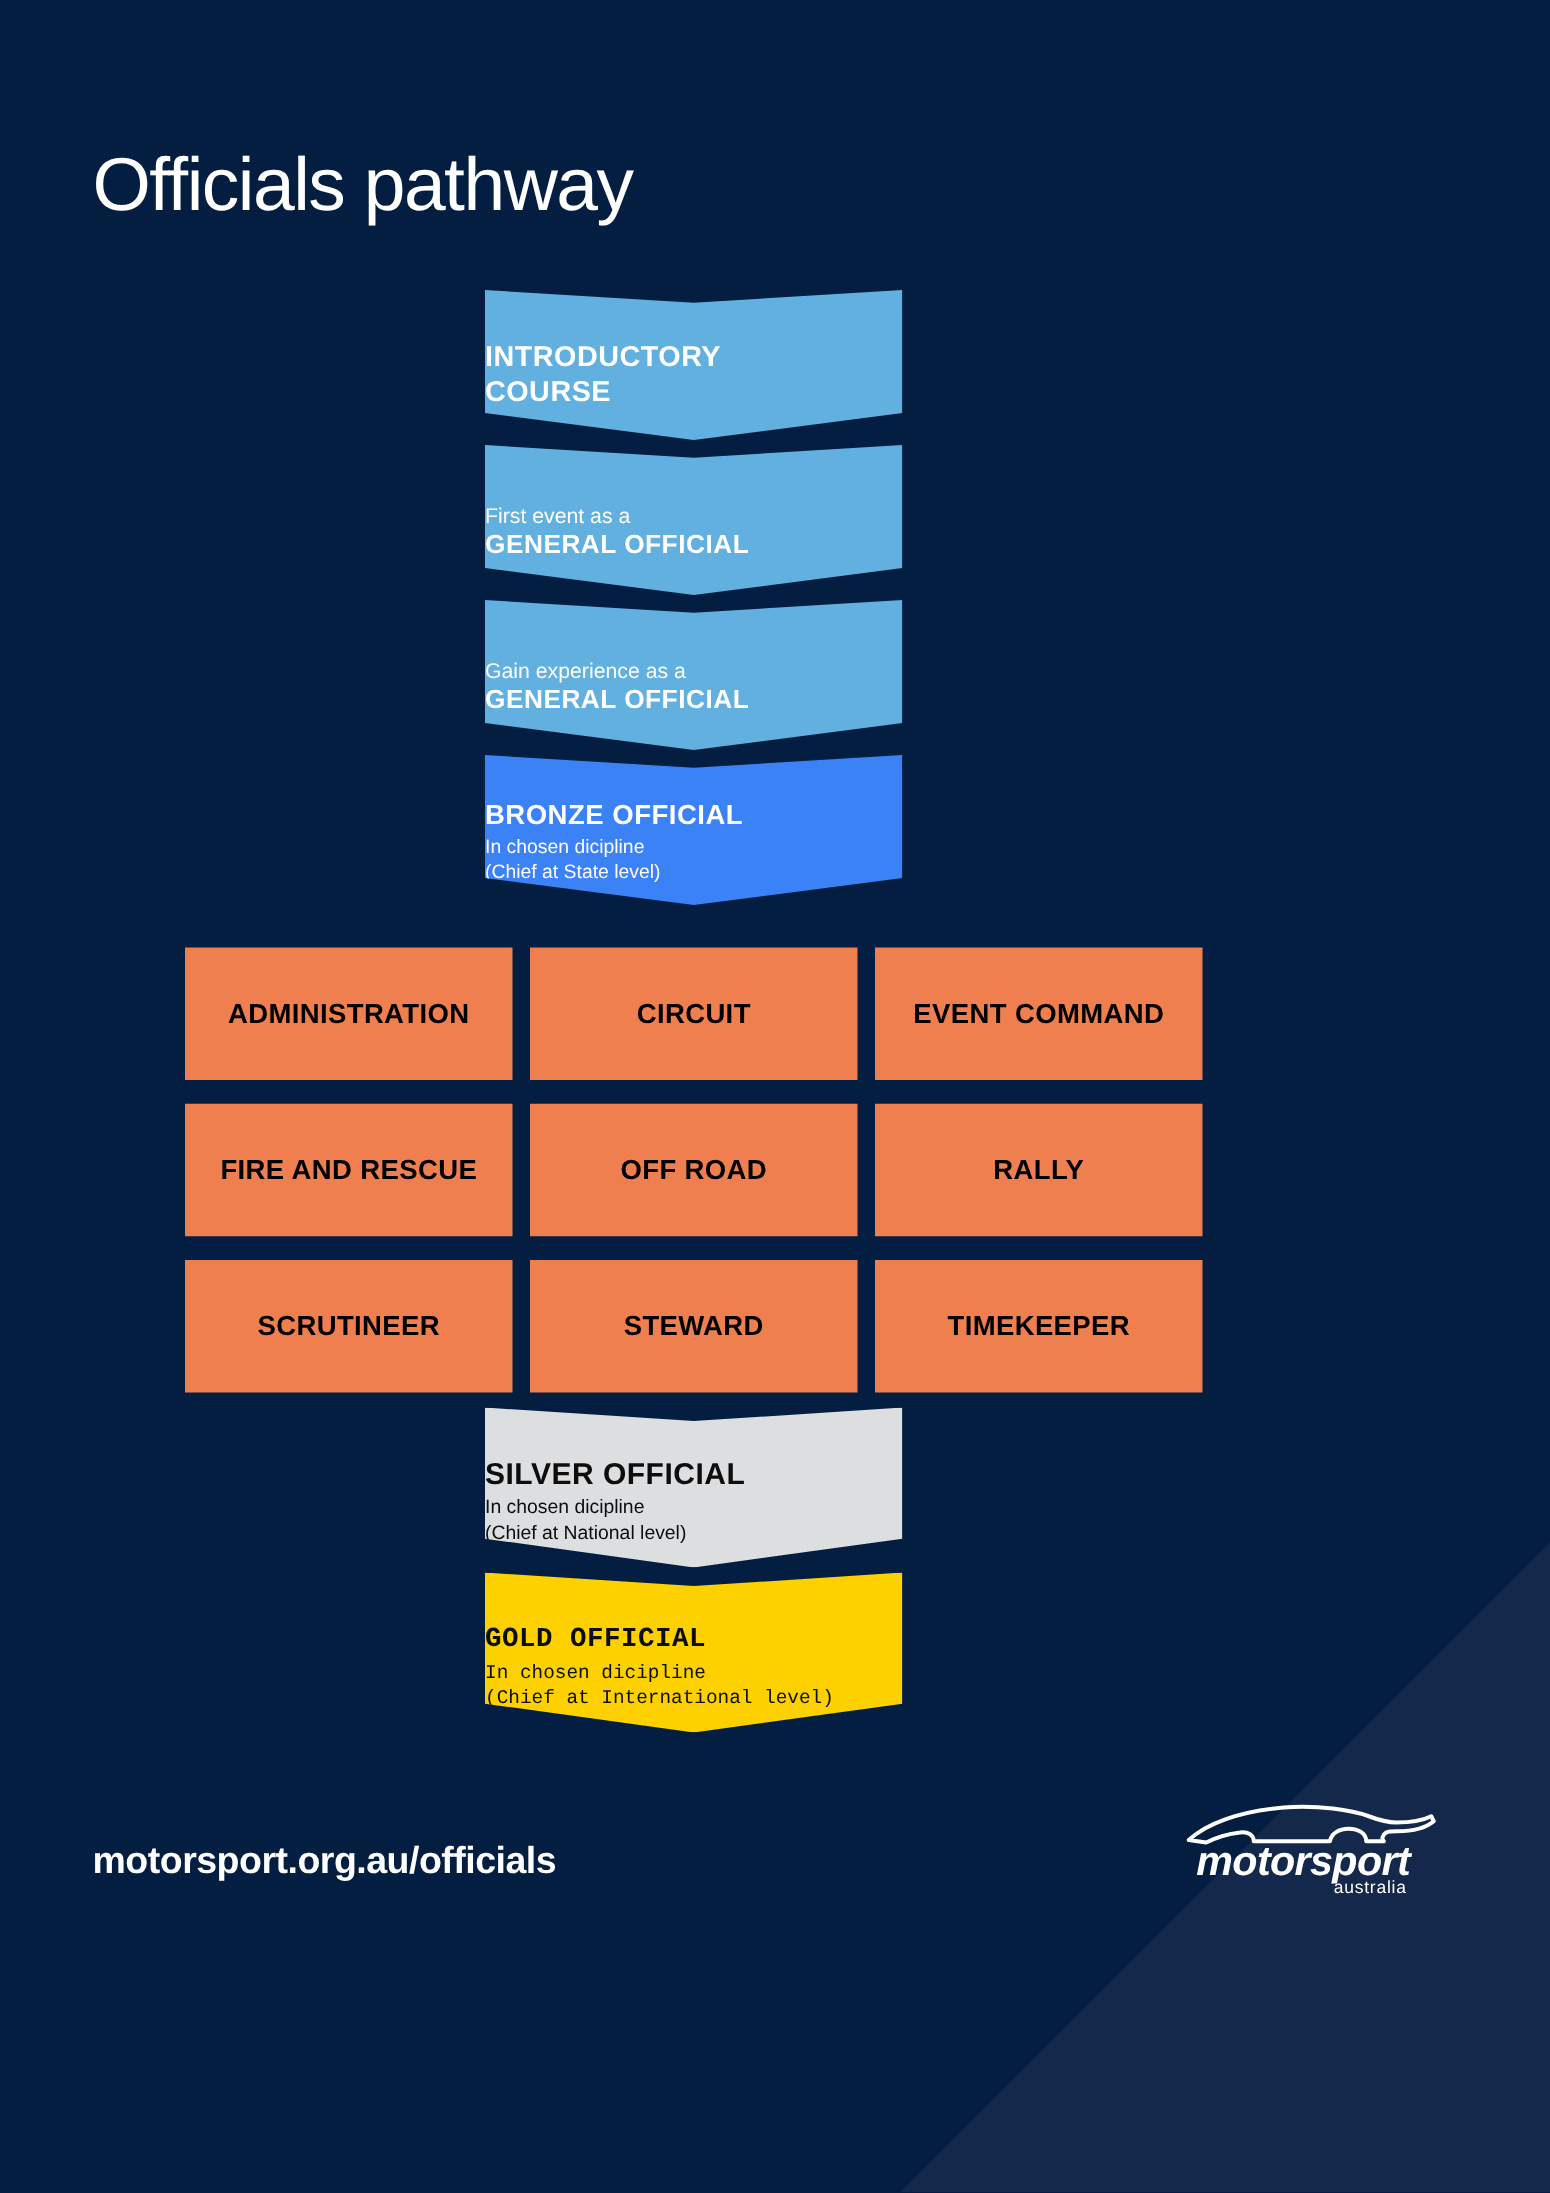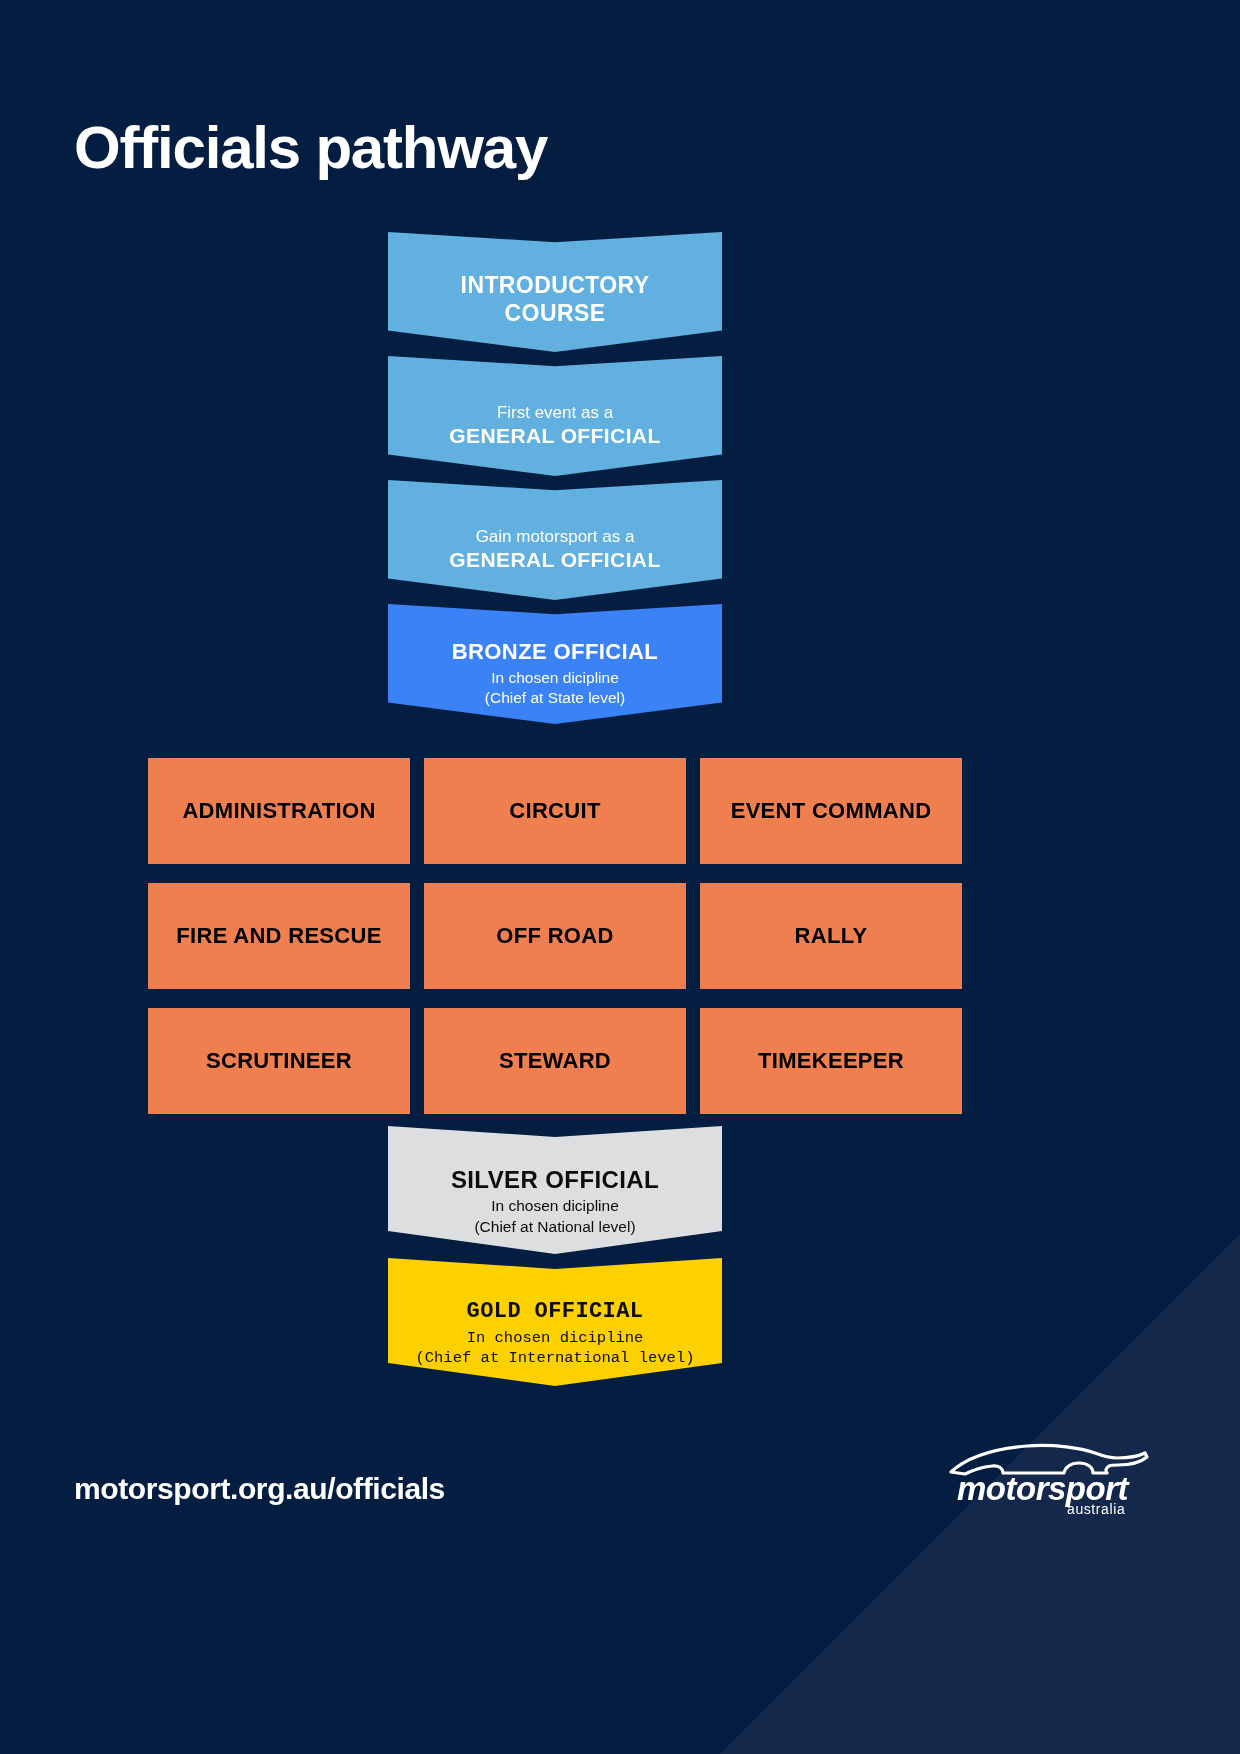--- a/index.html
+++ b/index.html
@@ -33,41 +33,41 @@
     background: #14284c;
     clip-path: polygon(100% 0, 100% 100%, 0 100%);
   }
 
   
   .page-title {
     position: absolute;
     left: 74px;
     top: 76px;
     font-size: 60px;
-    font-weight: 700;
+    font-weight: 400;
     letter-spacing: -1.2px;
     color: #ffffff;
     line-height: 1.05;
     white-space: nowrap;
   }
 
   
   .chevron-stack {
     position: absolute;
     left: 388px;
     top: 232px;
     width: 334px;
   }
   .chevron {
     position: relative;
     width: 334px;
     box-sizing: border-box;
     display: flex;
     flex-direction: column;
-    align-items: center;
+    align-items: flex-start;
     justify-content: center;
     text-align: center;
     clip-path: polygon(0 0, 50% 8.5%, 100% 0, 100% 82%, 50% 100%, 0 82%);
   }
   .chev-blue  { background: #61b0e0; }
   .chev-orange{ background: #3b82f6; }
   .chev-silver{ background: #dcdee0; }
   .chev-gold  { background: #fdd000; }
 
   .chevron .title-line {
@@ -172,21 +172,21 @@
       <div class="title-line">INTRODUCTORY</div>
       <div class="title-line">COURSE</div>
     </div>
 
     <div class="chevron chev-blue" id="chev-first">
       <div class="sub-line">First event as a</div>
       <div class="title-line">GENERAL OFFICIAL</div>
     </div>
 
     <div class="chevron chev-blue" id="chev-gain">
-      <div class="sub-line">Gain motorsport as a</div>
+      <div class="sub-line">Gain experience as a</div>
       <div class="title-line">GENERAL OFFICIAL</div>
     </div>
 
     <div class="chevron chev-orange" id="chev-bronze">
       <div class="title-line">BRONZE OFFICIAL</div>
       <div class="small-line">In chosen dicipline</div>
       <div class="small-line">(Chief at State level)</div>
     </div>
 
   </div>

